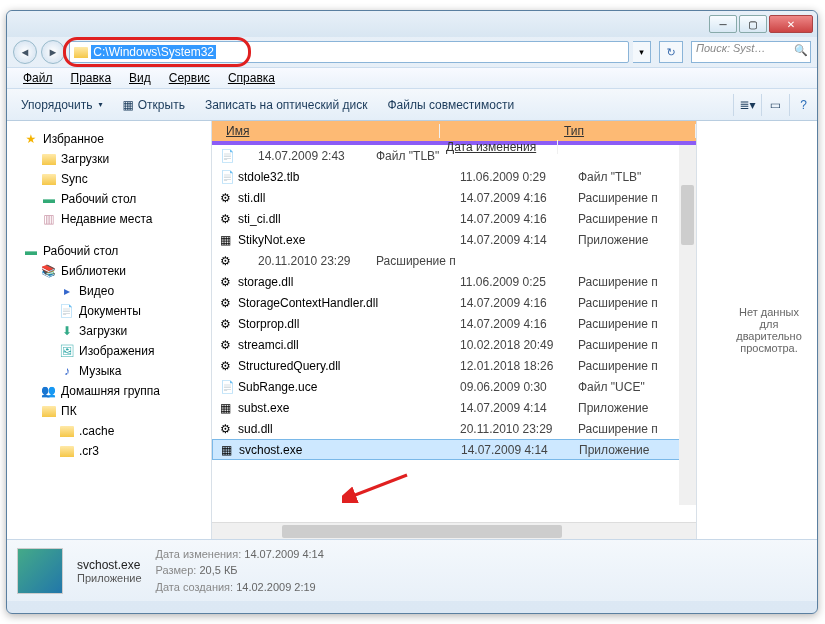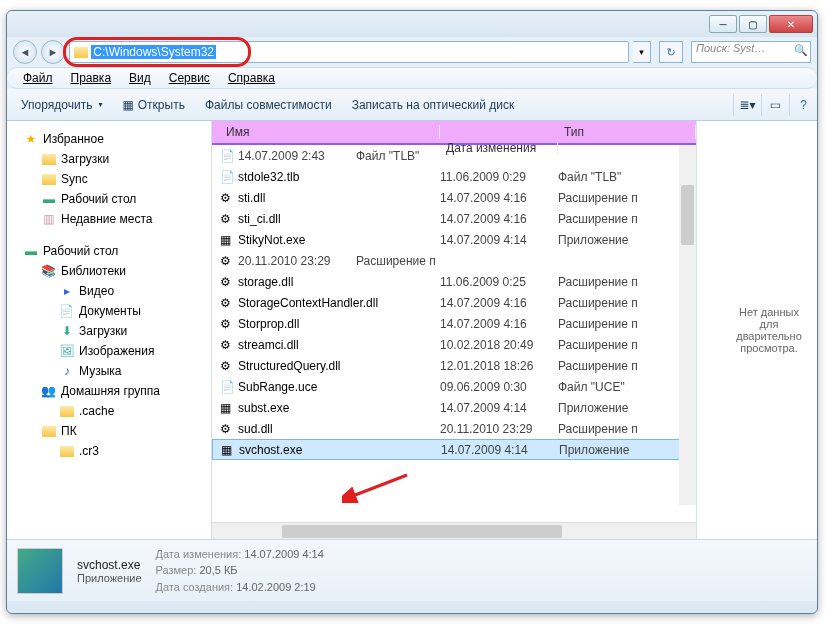--- a/index.html
+++ b/index.html
@@ -11,45 +11,45 @@
 .navrow { height: 30px; display: flex; align-items: center; padding: 0 6px; gap: 4px; }
 .navbtn { width: 24px; height: 24px; border-radius: 50%; background: radial-gradient(#fff,#cde); border: 1px solid #9bc; display: flex; align-items: center; justify-content: center; font-size: 11px; color: #456; cursor: pointer; }
 .addrwrap { flex: 1; position: relative; }
 .addrbar { height: 22px; background: #fff; border: 1px solid #8ab4d8; border-radius: 2px; display: flex; align-items: center; padding: 0 4px; font-size: 12px; }
 .addrbar .sel { background: #3399ff; color: #fff; padding: 0 2px; }
 .redring { position: absolute; left: -6px; top: -4px; width: 188px; height: 30px; border: 3px solid #e02020; border-radius: 14px; pointer-events: none; }
 .addrdrop { width: 18px; height: 22px; border: 1px solid #8ab4d8; background: #f4f8fc; border-left: none; display: flex; align-items: center; justify-content: center; font-size: 9px; cursor: pointer; }
 .refresh { width: 24px; height: 22px; border: 1px solid #8ab4d8; background: #f4f8fc; display: flex; align-items: center; justify-content: center; font-size: 11px; color: #36a; cursor: pointer; margin-left: 4px; }
 .search { width: 120px; height: 22px; border: 1px solid #8ab4d8; background: #fff; font-size: 11px; color: #888; padding: 0 18px 0 4px; font-style: italic; margin-left: 4px; position: relative; }
 .search::after { content: "🔍"; position: absolute; right: 2px; top: 2px; font-size: 11px; font-style: normal; }
-.menubar { height: 22px; background: linear-gradient(#f8faff,#eaf2fa); border-top: 1px solid #cde; border-bottom: 1px solid #cde; display: flex; align-items: center; padding: 0 8px; gap: 2px; font-size: 12px; border-radius: 10px; }
+.menubar { height: 22px; background: linear-gradient(#f8faff,#eaf2fa); border-top: 1px solid #cde; border-bottom: 1px solid #cde; display: flex; align-items: center; padding: 0 8px; gap: 2px; font-size: 12px; }
 .menubar span { padding: 2px 8px; cursor: pointer; }
 .menubar span u { text-decoration: underline; }
 .toolbar { height: 32px; background: linear-gradient(#f4f8fc,#e4eef8); border-bottom: 1px solid #b8cde0; display: flex; align-items: center; padding: 0 6px; gap: 4px; font-size: 12px; color: #1a3a5a; }
 .toolbar .tb { padding: 4px 8px; cursor: pointer; display: flex; align-items: center; gap: 4px; }
 .toolbar .tb.drop::after { content: "▾"; font-size: 8px; margin-left: 2px; }
 .toolbar .spacer { flex: 1; }
 .toolbar .ic { width: 22px; height: 22px; display: flex; align-items: center; justify-content: center; cursor: pointer; border-left: 1px solid #c8d8e8; padding-left: 6px; margin-left: 2px; }
 .body { display: flex; height: 418px; background: #fff; }
 .tree { width: 205px; border-right: 1px solid #d8e0e8; overflow: hidden; font-size: 12px; padding: 8px 0; position: relative; }
 .tree .tn { display: flex; align-items: center; gap: 4px; padding: 2px 0 2px 16px; cursor: pointer; white-space: nowrap; }
 .tree .tn.lvl1 { padding-left: 34px; }
 .tree .tn .ic { width: 16px; height: 16px; display: flex; align-items: center; justify-content: center; font-size: 12px; }
 .filearea { flex: 1; display: flex; flex-direction: column; border-right: 1px solid #d8e0e8; overflow: hidden; }
-.colhdr { height: 24px; display: flex; align-items: center; font-size: 12px; color: #333; border-bottom: 2px solid #8b5cf6; background: #f0abfc; }
+.colhdr { height: 24px; display: flex; align-items: center; font-size: 12px; color: #333; border-bottom: 4px solid #8b5cf6; background: #fdba74; text-decoration: underline; }
 .colhdr .ch { padding: 0 6px; border-right: 1px solid #f0f0f0; cursor: pointer; }
 .ch.name { width: 228px; padding-left: 14px; }
 .ch.date { width: 118px; margin-top: 32px; }
 .ch.type { flex: 1; }
 .filelist { flex: 1; overflow: hidden; position: relative; }
 .frow { display: flex; align-items: center; font-size: 12px; height: 21px; cursor: pointer; }
 .frow.selected { background: #cde8ff; border: 1px solid #7ab8e8; }
 .fc.icon { width: 26px; padding-left: 8px; font-size: 12px; }
 .fc.name { width: 202px; overflow: hidden; text-overflow: ellipsis; white-space: nowrap; }
-.fc.date { width: 118px; color: #444; }
+.fc.date { width: 118px; color: #444; margin-left: 20px; }
 .fc.type { flex: 1; color: #444; overflow: hidden; white-space: nowrap; }
 .hscroll { height: 17px; background: #f0f0f0; border-top: 1px solid #ddd; position: relative; }
 .hscroll .thumb { position: absolute; left: 70px; top: 2px; width: 280px; height: 13px; background: #cdcdcd; border-radius: 2px; }
 .preview { width: 96px; display: flex; align-items: center; justify-content: center; font-size: 11px; color: #666; text-align: center; padding: 8px; margin-left: 24px; }
 .details { height: 62px; background: linear-gradient(#f4f8fc,#e8f0f8); border-top: 1px solid #c8d8e8; display: flex; align-items: center; padding: 6px 10px; gap: 14px; font-size: 11px; }
 .details .thumb { width: 46px; height: 46px; background: linear-gradient(135deg,#4a8,#27a); border: 1px solid #ccc; }
 .details .dmeta { color: #555; }
 .details .dmeta .dt { color: #222; font-size: 12px; }
 .details .dprops { color: #666; line-height: 1.5; }
 .details .dprops .lbl { color: #888; }
@@ -87,22 +87,22 @@
     <span><u>Файл</u></span>
     <span><u>Правка</u></span>
     <span><u>Вид</u></span>
     <span><u>Сервис</u></span>
     <span><u>Справка</u></span>
   </div>
 
   <div class="toolbar">
     <div class="tb drop">Упорядочить</div>
     <div class="tb">▦ <span>Открыть</span></div>
+    <div class="tb">Записать на оптический диск</div>
     <div class="tb">Файлы совместимости</div>
-    <div class="tb">Записать на оптический диск</div>
     <div class="spacer"></div>
     <div class="ic">≣▾</div>
     <div class="ic">▭</div>
     <div class="ic" style="color:#2a6db8">?</div>
   </div>
 
   <div class="body">
     <div class="tree">
       <div class="tn">
           <span class="ic" style="color:#f5b301">★</span>
@@ -154,31 +154,31 @@
           <span>Изображения</span>
         </div>
       <div class="tn lvl1" style="padding-left:52px">
           <span class="ic" style="color:#36c">♪</span>
           <span>Музыка</span>
         </div>
       <div class="tn lvl1">
           <span class="ic" style="color:#8a5">👥</span>
           <span>Домашняя группа</span>
         </div>
+      <div class="tn lvl1">
+          <span class="ic">
+            <span class="folder-ic"></span>
+          </span>
+          <span>ПК</span>
+        </div>
       <div class="tn lvl1" style="padding-left:52px">
           <span class="ic">
             <span class="folder-ic"></span>
           </span>
           <span>.cache</span>
-        </div>
-      <div class="tn lvl1">
-          <span class="ic">
-            <span class="folder-ic"></span>
-          </span>
-          <span>ПК</span>
         </div>
       <div class="tn lvl1" style="padding-left:52px">
           <span class="ic">
             <span class="folder-ic"></span>
           </span>
           <span>.cr3</span>
         </div>
     </div>
 
     <div class="filearea">

